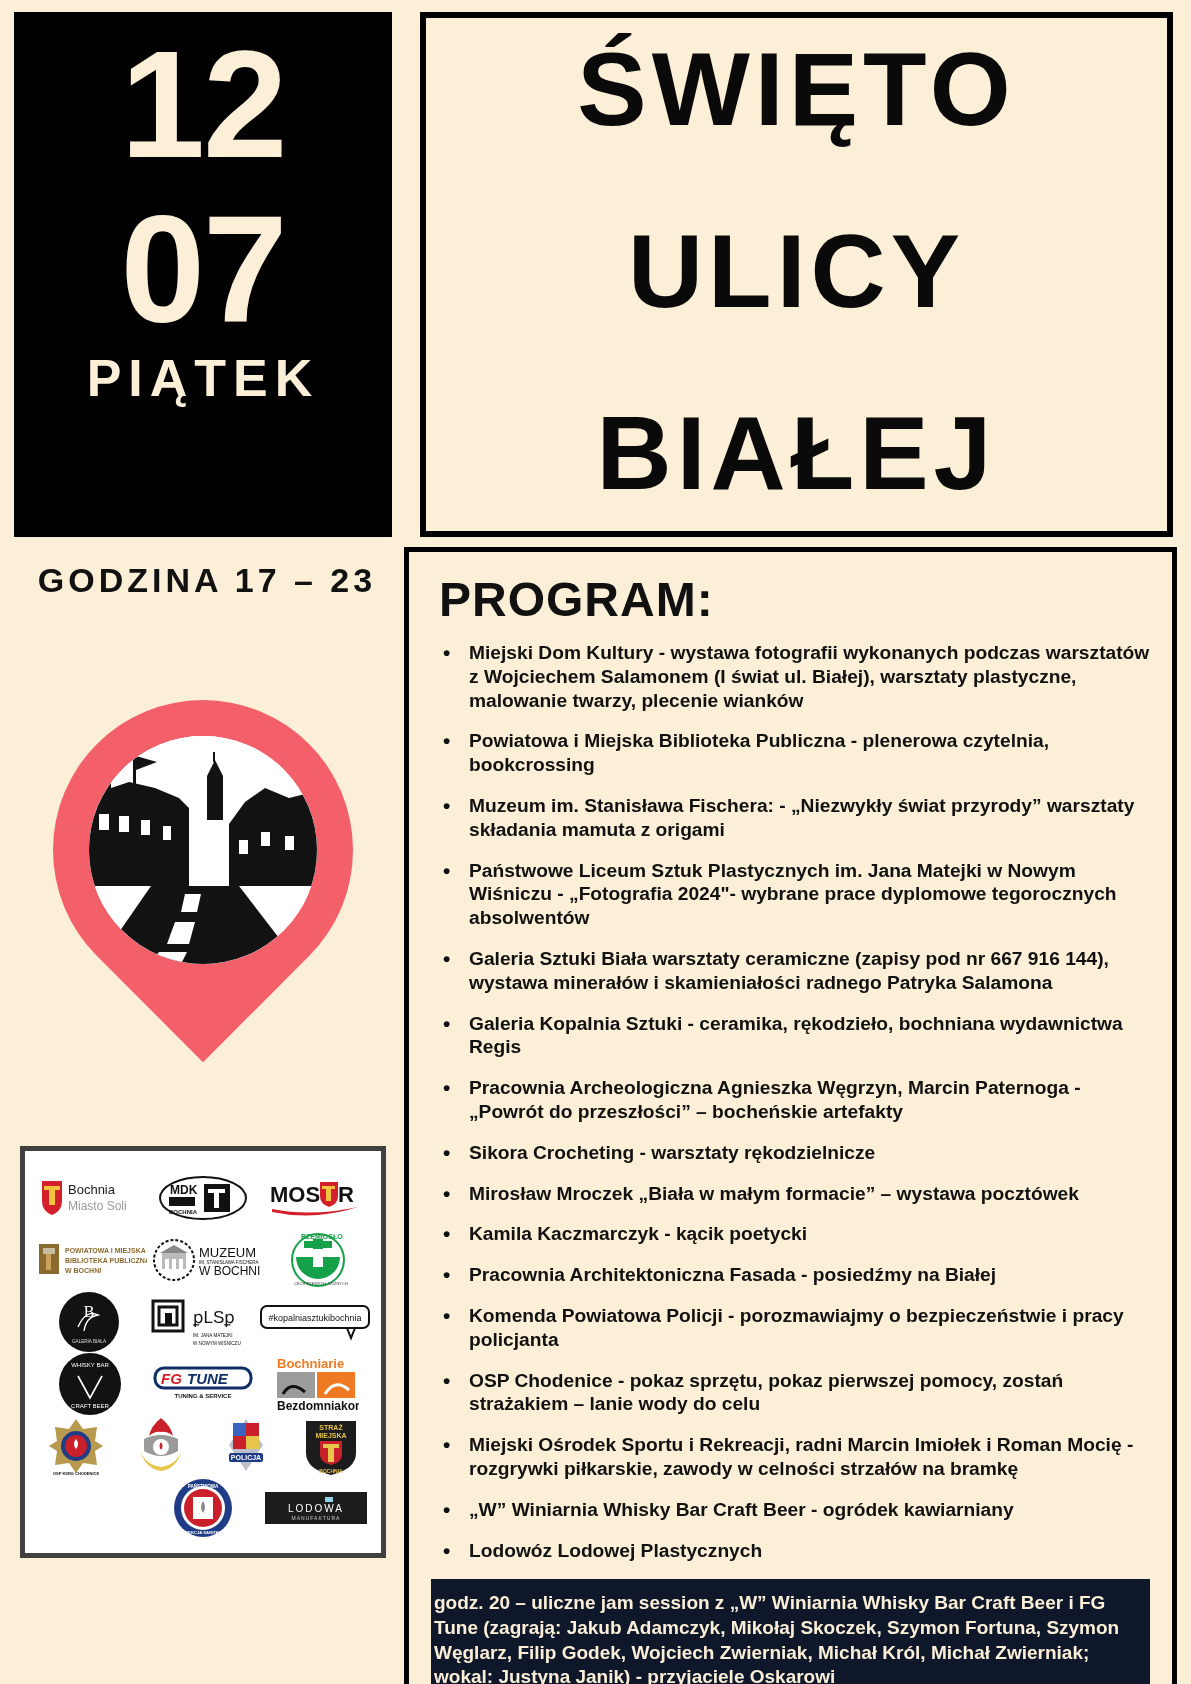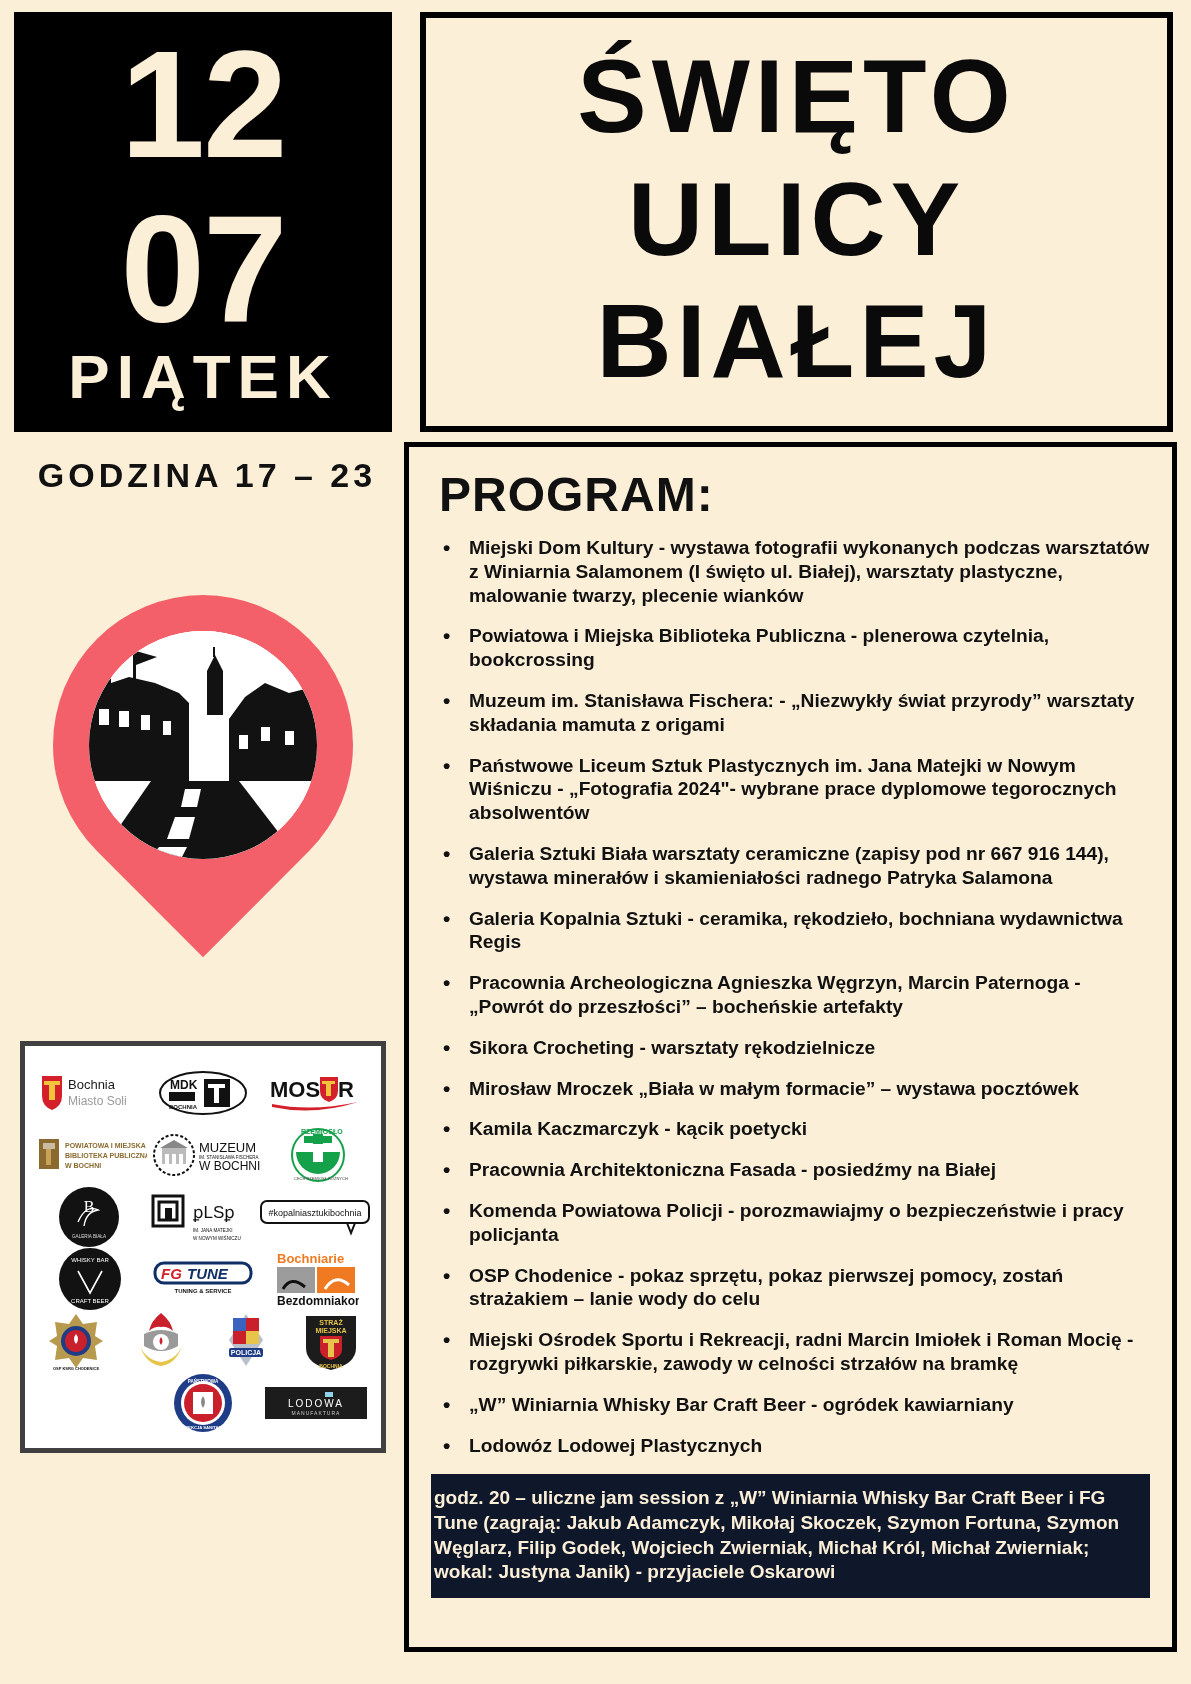--- a/index.html
+++ b/index.html
@@ -14,21 +14,21 @@
     color: #111111;
     position: relative;
     overflow: hidden;
   }
 
   
   .top-row {
     display: flex;
     align-items: stretch;
     padding: 12px 18px 0 14px;
-    height: 432px;
+    height: 537px;
     box-sizing: border-box;
   }
   .date-block {
     width: 378px;
     background: #000000;
     color: #FBEFD8;
     display: flex;
     flex-direction: column;
     align-items: center;
     justify-content: flex-start;
@@ -37,35 +37,35 @@
     flex: 0 0 378px;
   }
   .date-day, .date-month {
     font-size: 152px;
     font-weight: 700;
     line-height: 0.98;
     letter-spacing: -2px;
   }
   .date-month { margin-top: 16px; }
   .date-weekday {
-    font-size: 62px;
+    font-size: 52px;
     font-weight: 700;
     letter-spacing: 7px;
-    margin-top: 2px;
+    margin-top: 8px;
     line-height: 1;
   }
 
   .title-block {
     flex: 1 1 auto;
     border: 6px solid #000000;
     margin-left: 28px;
     display: flex;
     flex-direction: column;
     align-items: center;
-    justify-content: center;
+    justify-content: space-between;
     box-sizing: border-box;
     padding: 10px 0 16px 0;
   }
   .title-line {
     font-size: 104px;
     font-weight: 800;
     line-height: 1.18;
     letter-spacing: 5px;
     text-align: center;
     color: #0a0a0a;
@@ -454,21 +454,21 @@
           </svg>
         </div>
       </div>
 
     </div>
   </div>
 
   <div class="program">
     <div class="program-title">PROGRAM:</div>
     <ul class="program-list">
-      <li>Miejski Dom Kultury - wystawa fotografii wykonanych podczas warsztatów z Winiarnia Salamonem (I święto ul. Białej), warsztaty plastyczne, malowanie twarzy, plecenie wianków</li>
+      <li>Miejski Dom Kultury - wystawa fotografii wykonanych podczas warsztatów z Wojciechem Salamonem (I świat ul. Białej), warsztaty plastyczne, malowanie twarzy, plecenie wianków</li>
       <li>Powiatowa i Miejska Biblioteka Publiczna - plenerowa czytelnia, bookcrossing</li>
       <li>Muzeum im. Stanisława Fischera: - „Niezwykły świat przyrody” warsztaty składania mamuta z origami</li>
       <li>Państwowe Liceum Sztuk Plastycznych im. Jana Matejki w Nowym Wiśniczu - „Fotografia 2024"- wybrane prace dyplomowe tegorocznych absolwentów</li>
       <li>Galeria Sztuki Biała warsztaty ceramiczne (zapisy pod nr 667 916 144), wystawa minerałów i skamieniałości radnego Patryka Salamona</li>
       <li>Galeria Kopalnia Sztuki - ceramika, rękodzieło, bochniana wydawnictwa Regis</li>
       <li>Pracownia Archeologiczna Agnieszka Węgrzyn, Marcin Paternoga - „Powrót do przeszłości” – bocheńskie artefakty</li>
       <li>Sikora Crocheting - warsztaty rękodzielnicze</li>
       <li>Mirosław Mroczek „Biała w małym formacie” – wystawa pocztówek</li>
       <li>Kamila Kaczmarczyk - kącik poetycki</li>
       <li>Pracownia Architektoniczna Fasada - posiedźmy na Białej</li>

